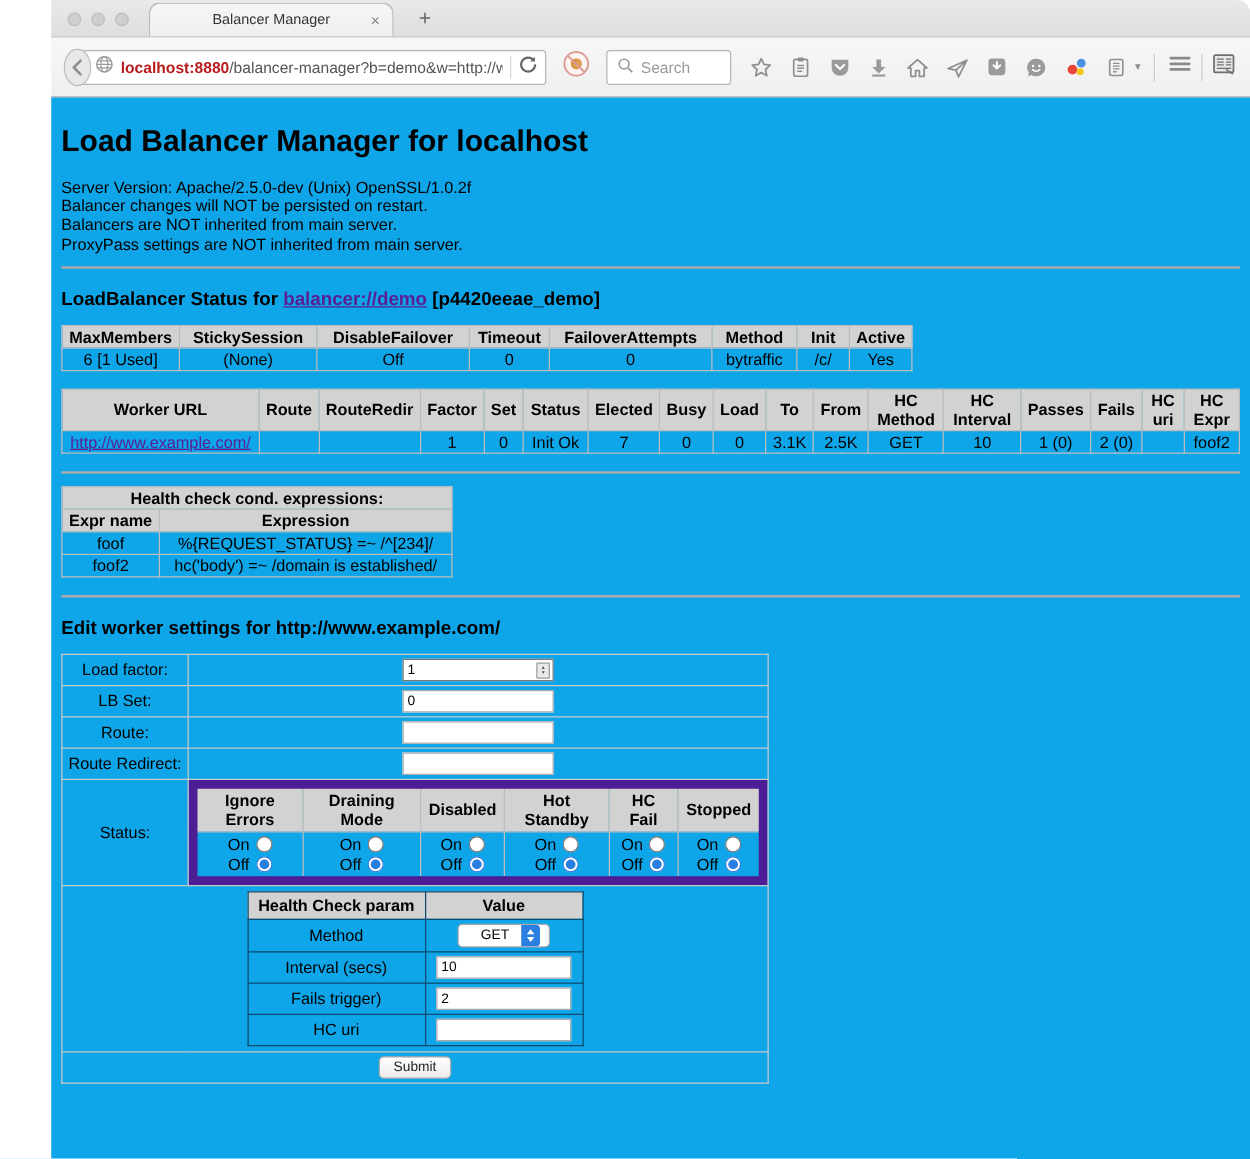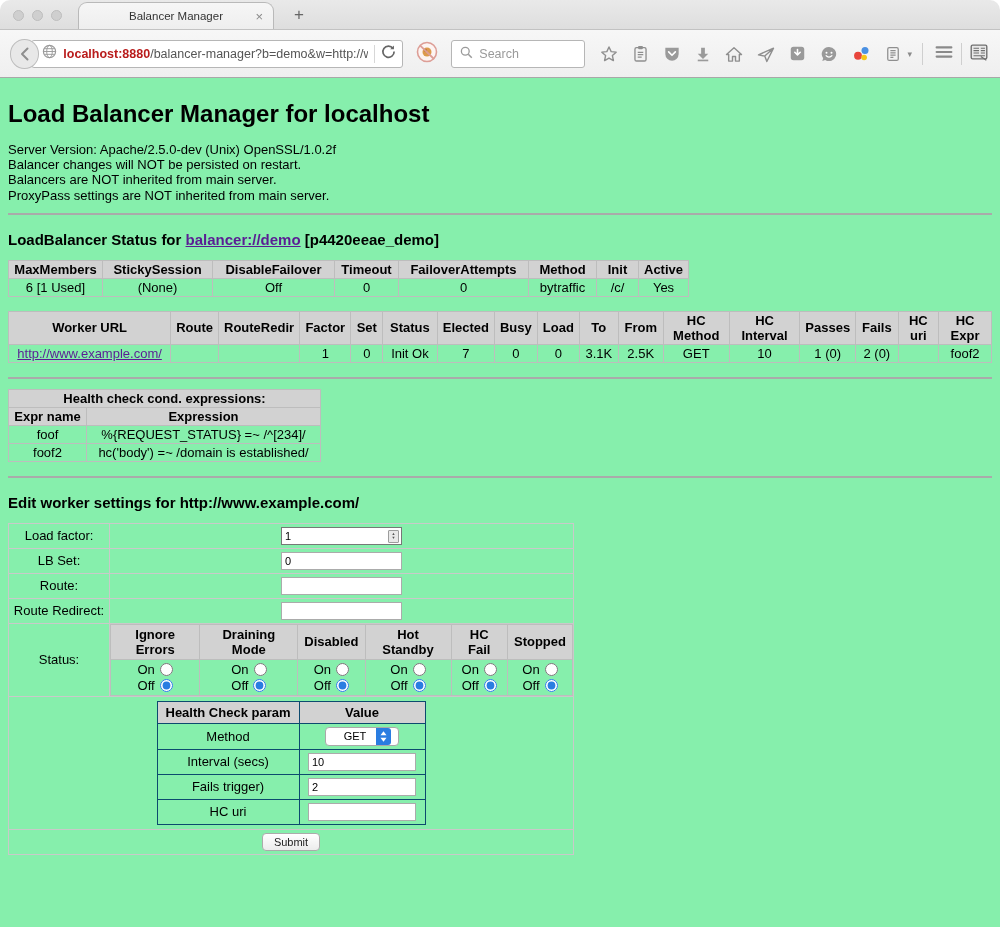--- a/index.html
+++ b/index.html
@@ -2,21 +2,21 @@
 <html><head>
 <meta charset="utf-8">
 <style>
   * { box-sizing: border-box; }
   html,body { margin:0; padding:0; }
   body {
     width:1000px; height:927px; overflow:hidden;
     background:#fff;
     font-family:"Liberation Sans","DejaVu Sans",sans-serif;
   }
-  .window { width:1000px; height:927px; border-radius:10px 10px 0 0; overflow:hidden; background:#fff; }
+  .window { width:1000px; height:927px; border-radius:10px 10px 0 0; overflow:hidden; background:#fff;padding-left:41px; }
 
   
   .tabbar {
     height:30px; background:linear-gradient(#e9e9e9,#dedede);
     border-bottom:1px solid #c2c2c2;
     display:flex; align-items:flex-end; position:relative;
   }
   .traffic { position:absolute; left:13px; top:10px; display:flex; gap:8px; }
   .traffic .dot { width:11px; height:11px; border-radius:50%; background:#cfcfcf; border:1px solid #bdbdbd; }
   .tab {
@@ -52,21 +52,21 @@
   .searchbar {
     width:136px; height:28px; background:#fff; border:1px solid #b6b6b6; border-radius:3px;
     display:flex; align-items:center; gap:6px; padding:0 8px; color:#9a9a9a; font-size:12.5px;
   }
   .tb-icons { display:flex; align-items:center; gap:12px; margin-left:14px; }
   .tb-icons .ic { display:flex; align-items:center; }
   .caret { color:#8b8b8b; font-size:9px; margin-left:-6px; }
   .tb-sep { width:1px; height:22px; background:#cfcfcf; margin:0 10px; }
 
   
-  .content { padding:0 8px; background:#86efac; height:849px; overflow:hidden; color:#000; }
+  .content { padding:0 8px; background:#0ea5e9; height:849px; overflow:hidden; color:#000; }
   h1 { font-size:24px; margin:22px 0 14px 0; letter-spacing:0; }
   .server-info div { font-size:13px; line-height:15.2px; }
   hr { border:none; height:2px; background:#aaa; margin:10px 0; }
   h3 { font-size:15px; margin:16px 0 12px 0; }
   h3 a { color:#5a1d94; }
 
   table.tbl { border-collapse:collapse; font-size:13px; margin:0 0 14px 0; border:1px solid #8e8e8e; }
   table.tbl th, table.tbl td { border:1px solid #bdbdbd; padding:1px 5px; text-align:center; height:17px; }
   table.tbl th { background:#d2d2d2; font-weight:bold; }
   table.tbl td a { color:#5a1d94; }
@@ -82,21 +82,21 @@
     font-family:"Liberation Sans",sans-serif; padding:1px 3px; background:#fff;
   }
   .numwrap { position:relative; display:inline-block; }
   .numwrap input.txt { border:1px solid #777; }
   .stepper {
     position:absolute; right:3px; top:3px; width:11px; height:13px;
     background:#e9e9e9; border:1px solid #9d9d9d; border-radius:1px;
     display:flex; flex-direction:column; align-items:center; justify-content:center;
     font-size:4px; color:#555; line-height:4px;
   }
-  table.statustbl { border-collapse:collapse; font-size:13px; border:1px solid #4c1d95; margin:0 auto; }
+  table.statustbl { border-collapse:collapse; font-size:13px; border:7px solid #4c1d95; margin:0 auto; }
   table.statustbl th, table.statustbl td { border:1px solid #bdbdbd; padding:2px 6px; text-align:center; }
   table.statustbl th { background:#d2d2d2; }
   .radiopair { display:flex; flex-direction:column; align-items:center; gap:1px; }
   .radiorow { display:flex; align-items:center; gap:5px; justify-content:flex-end; }
   input[type=radio] { width:13px; height:13px; margin:0; accent-color:#2a7de1; }
 
   table.hctbl { border-collapse:collapse; font-size:13px; border:1px solid #9a9a9a; margin:2px auto; }
   table.hctbl th, table.hctbl td { border:1px solid #0c4a6e; padding:3px 5px; text-align:center; }
   table.hctbl th { background:#d2d2d2; }
   table.hctbl input.txt { width:108px; text-align:left; }

